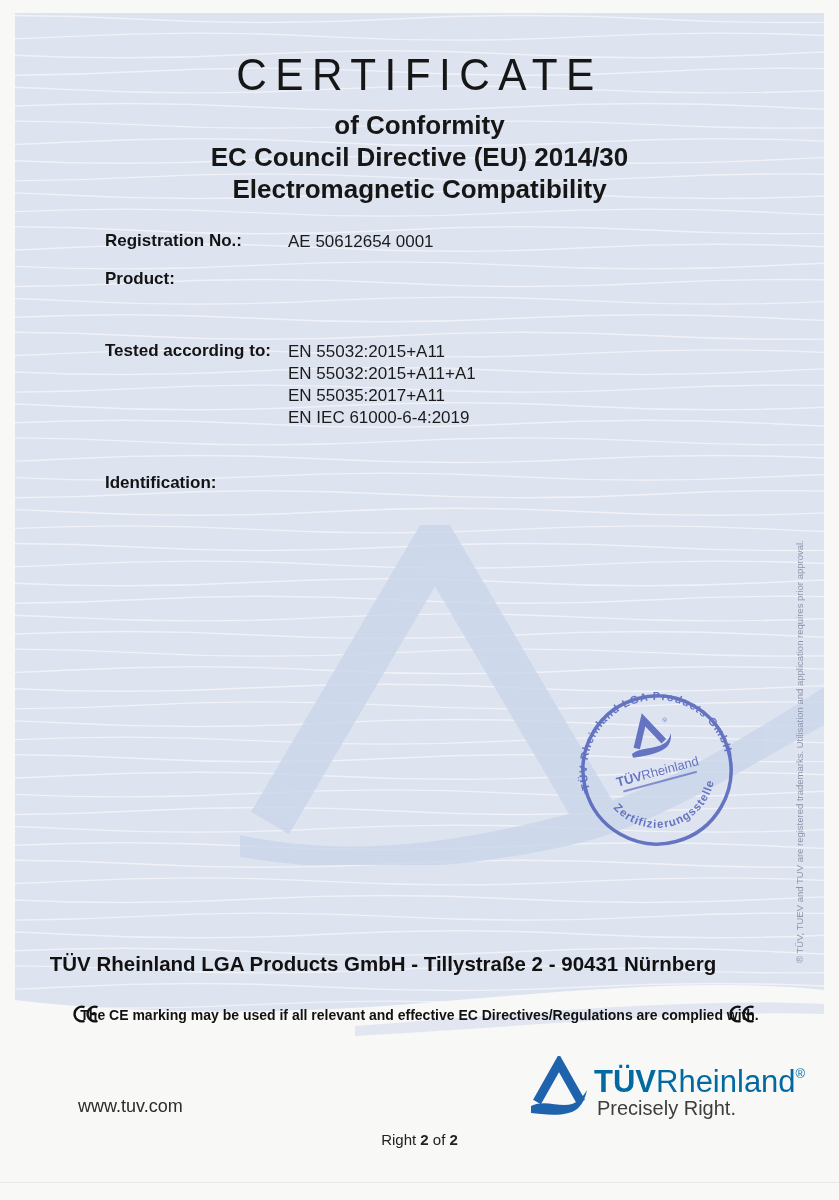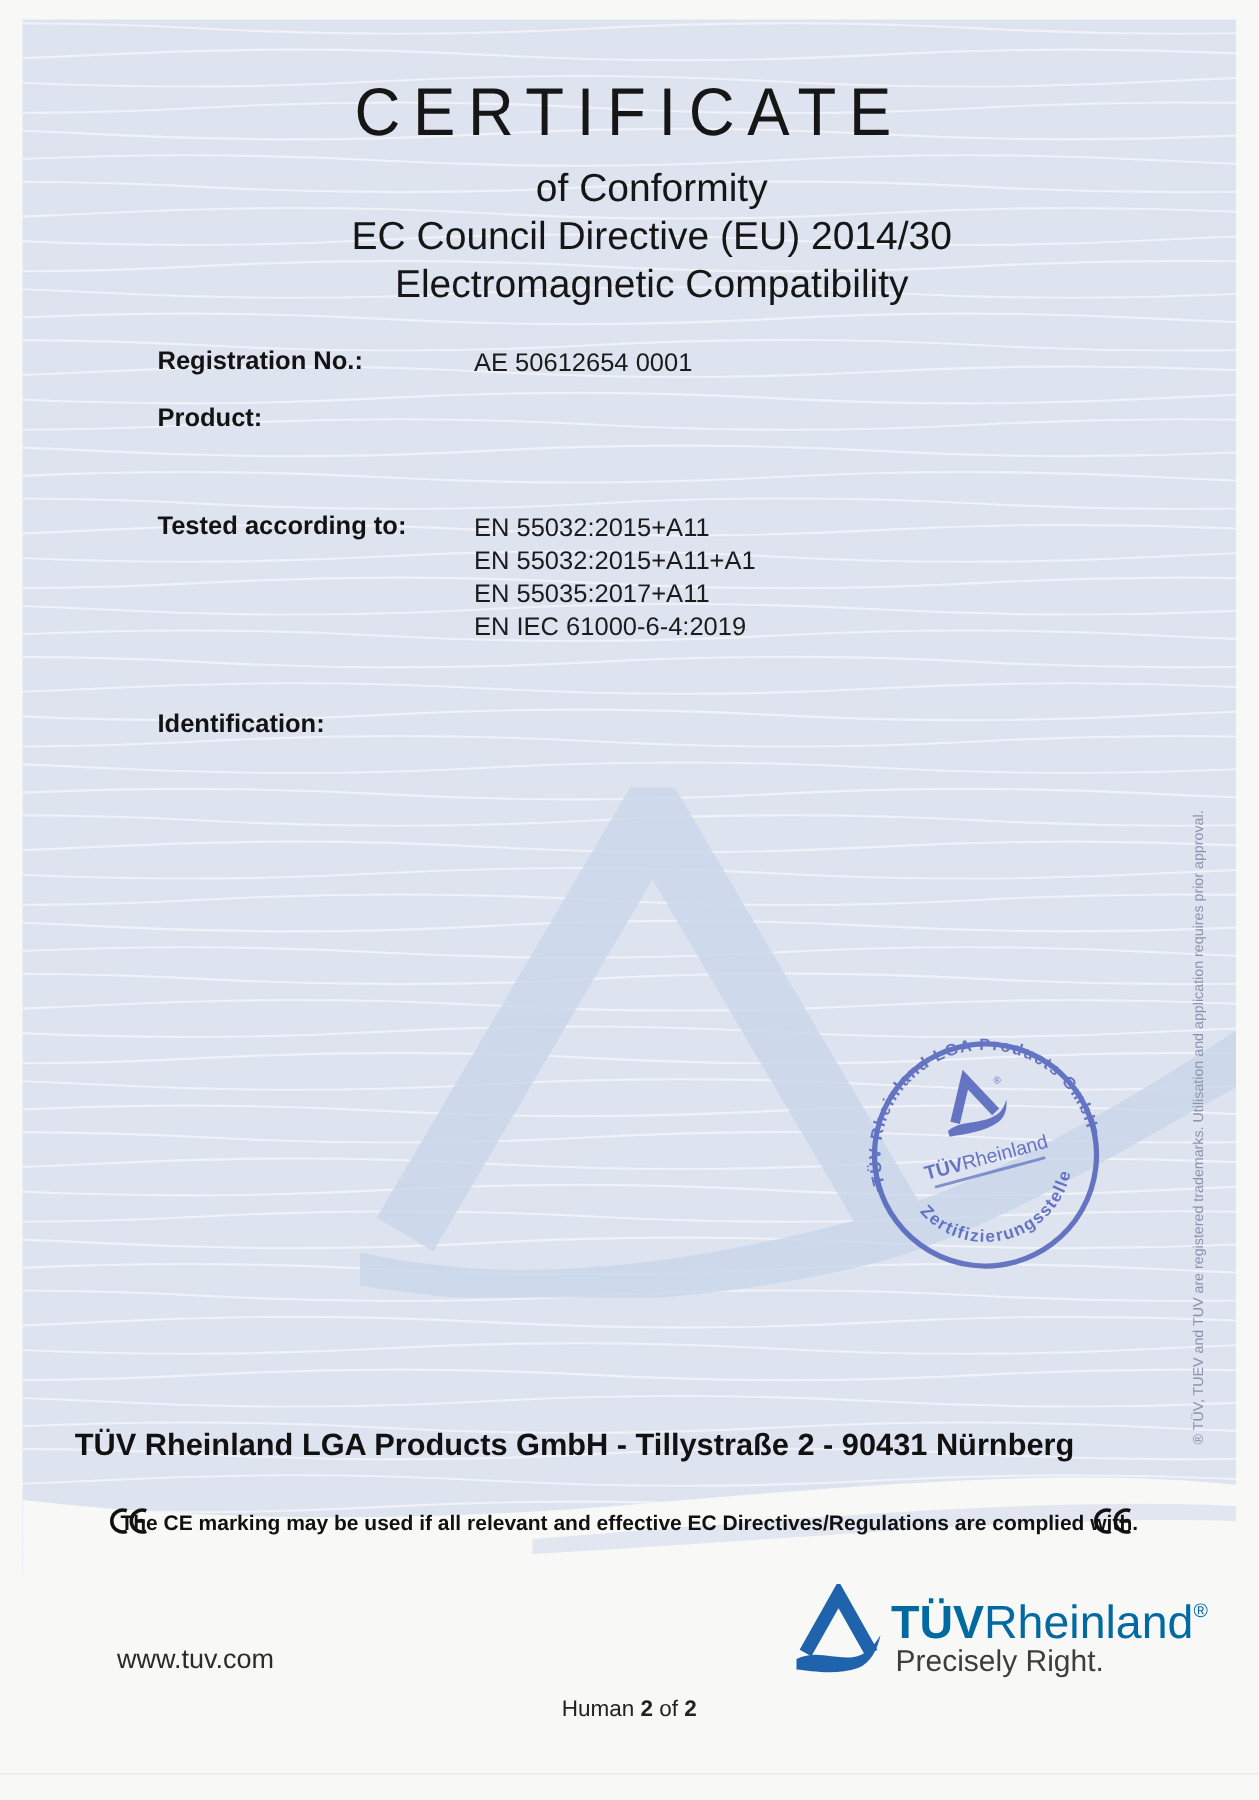--- a/index.html
+++ b/index.html
@@ -4,23 +4,23 @@
 <style>
   html,body{margin:0;padding:0;background:#ffffff;}
   .page{position:relative;width:839px;height:1200px;background:#f8f9f7;overflow:hidden;
         font-family:"Liberation Sans", sans-serif;color:#1c1c1c;}
   .panel{position:absolute;left:15px;top:13px;width:809px;height:1037px;background:#dee3f0;overflow:hidden;}
   .panel svg.bg{position:absolute;left:0;top:0;}
   .wline{fill:none;stroke:rgba(255,255,255,0.55);stroke-width:1.4;}
   .title{position:absolute;left:0;top:36px;width:809px;text-align:center;font-size:45px;font-weight:500;
          letter-spacing:9px;color:#161616;transform:scaleX(.94);}
   .subtitles{position:absolute;left:0;top:96px;width:809px;text-align:center;font-size:26px;line-height:32px;
-         font-weight:400;color:#161616;margin-left:15px;}
+         font-weight:700;color:#161616;}
   .row-label{position:absolute;left:90px;font-size:17px;font-weight:700;color:#131313;}
-  .row-val{position:absolute;left:273px;font-size:17px;color:#1b1b1b;line-height:22px;margin-left:28px;}
+  .row-val{position:absolute;left:273px;font-size:17px;color:#1b1b1b;line-height:22px;}
   .italic{font-style:italic;}
   .mono{font-family:"DejaVu Sans Mono","Liberation Mono",monospace;font-size:13px;line-height:17.4px;
         color:#15151f;white-space:pre;}
   .side-note{position:absolute;left:779px;top:950px;transform:rotate(-90deg);transform-origin:0 0;
         width:400px;white-space:nowrap;font-size:9.5px;color:#8e93ab;}
   .company{position:absolute;left:0;top:939px;width:736px;text-align:center;font-size:20.5px;font-weight:700;color:#111;}
   .ce-row-note{position:absolute;left:0;top:994px;width:809px;text-align:center;font-size:14px;font-weight:700;color:#111;}
   .ce-icon{position:absolute;top:992px;}
   .website{position:absolute;left:78px;top:1096px;font-size:18px;color:#2b2b2b;}
   .brandline{position:absolute;left:594px;top:1064px;font-size:31px;color:#0369a1;white-space:nowrap;text-align:right;}
@@ -187,16 +187,16 @@
 
   <div class="website">www.tuv.com</div>
 
   <svg class="abs" style="left:527px;top:1056px;" width="64" height="60" viewBox="0 0 64 60">
     <path d="M10,46 L32,7 L54,46" fill="none" stroke="#1f63ad" stroke-width="9" stroke-linejoin="miter"></path>
     <path d="M4,50 C18,43 33,52 45,48 C51,46 56,41 60,34 C58,44 53,53 45,56 C31,61 14,58 4,57 Z" fill="#1f63ad"></path>
   </svg>
   <div class="brandline"><span class="b">TÜV</span><span>Rheinland</span><sup>®</sup></div>
   <div class="tagline">Precisely Right.</div>
 
-  <div class="pageline"><span>Human</span>&nbsp;<span class="b">2</span>&nbsp;<span>of</span>&nbsp;<span class="b">2</span></div>
+  <div class="pageline"><span>Right</span>&nbsp;<span class="b">2</span>&nbsp;<span>of</span>&nbsp;<span class="b">2</span></div>
 
   <div class="edge"></div>
 </div>
 
 </body></html>

